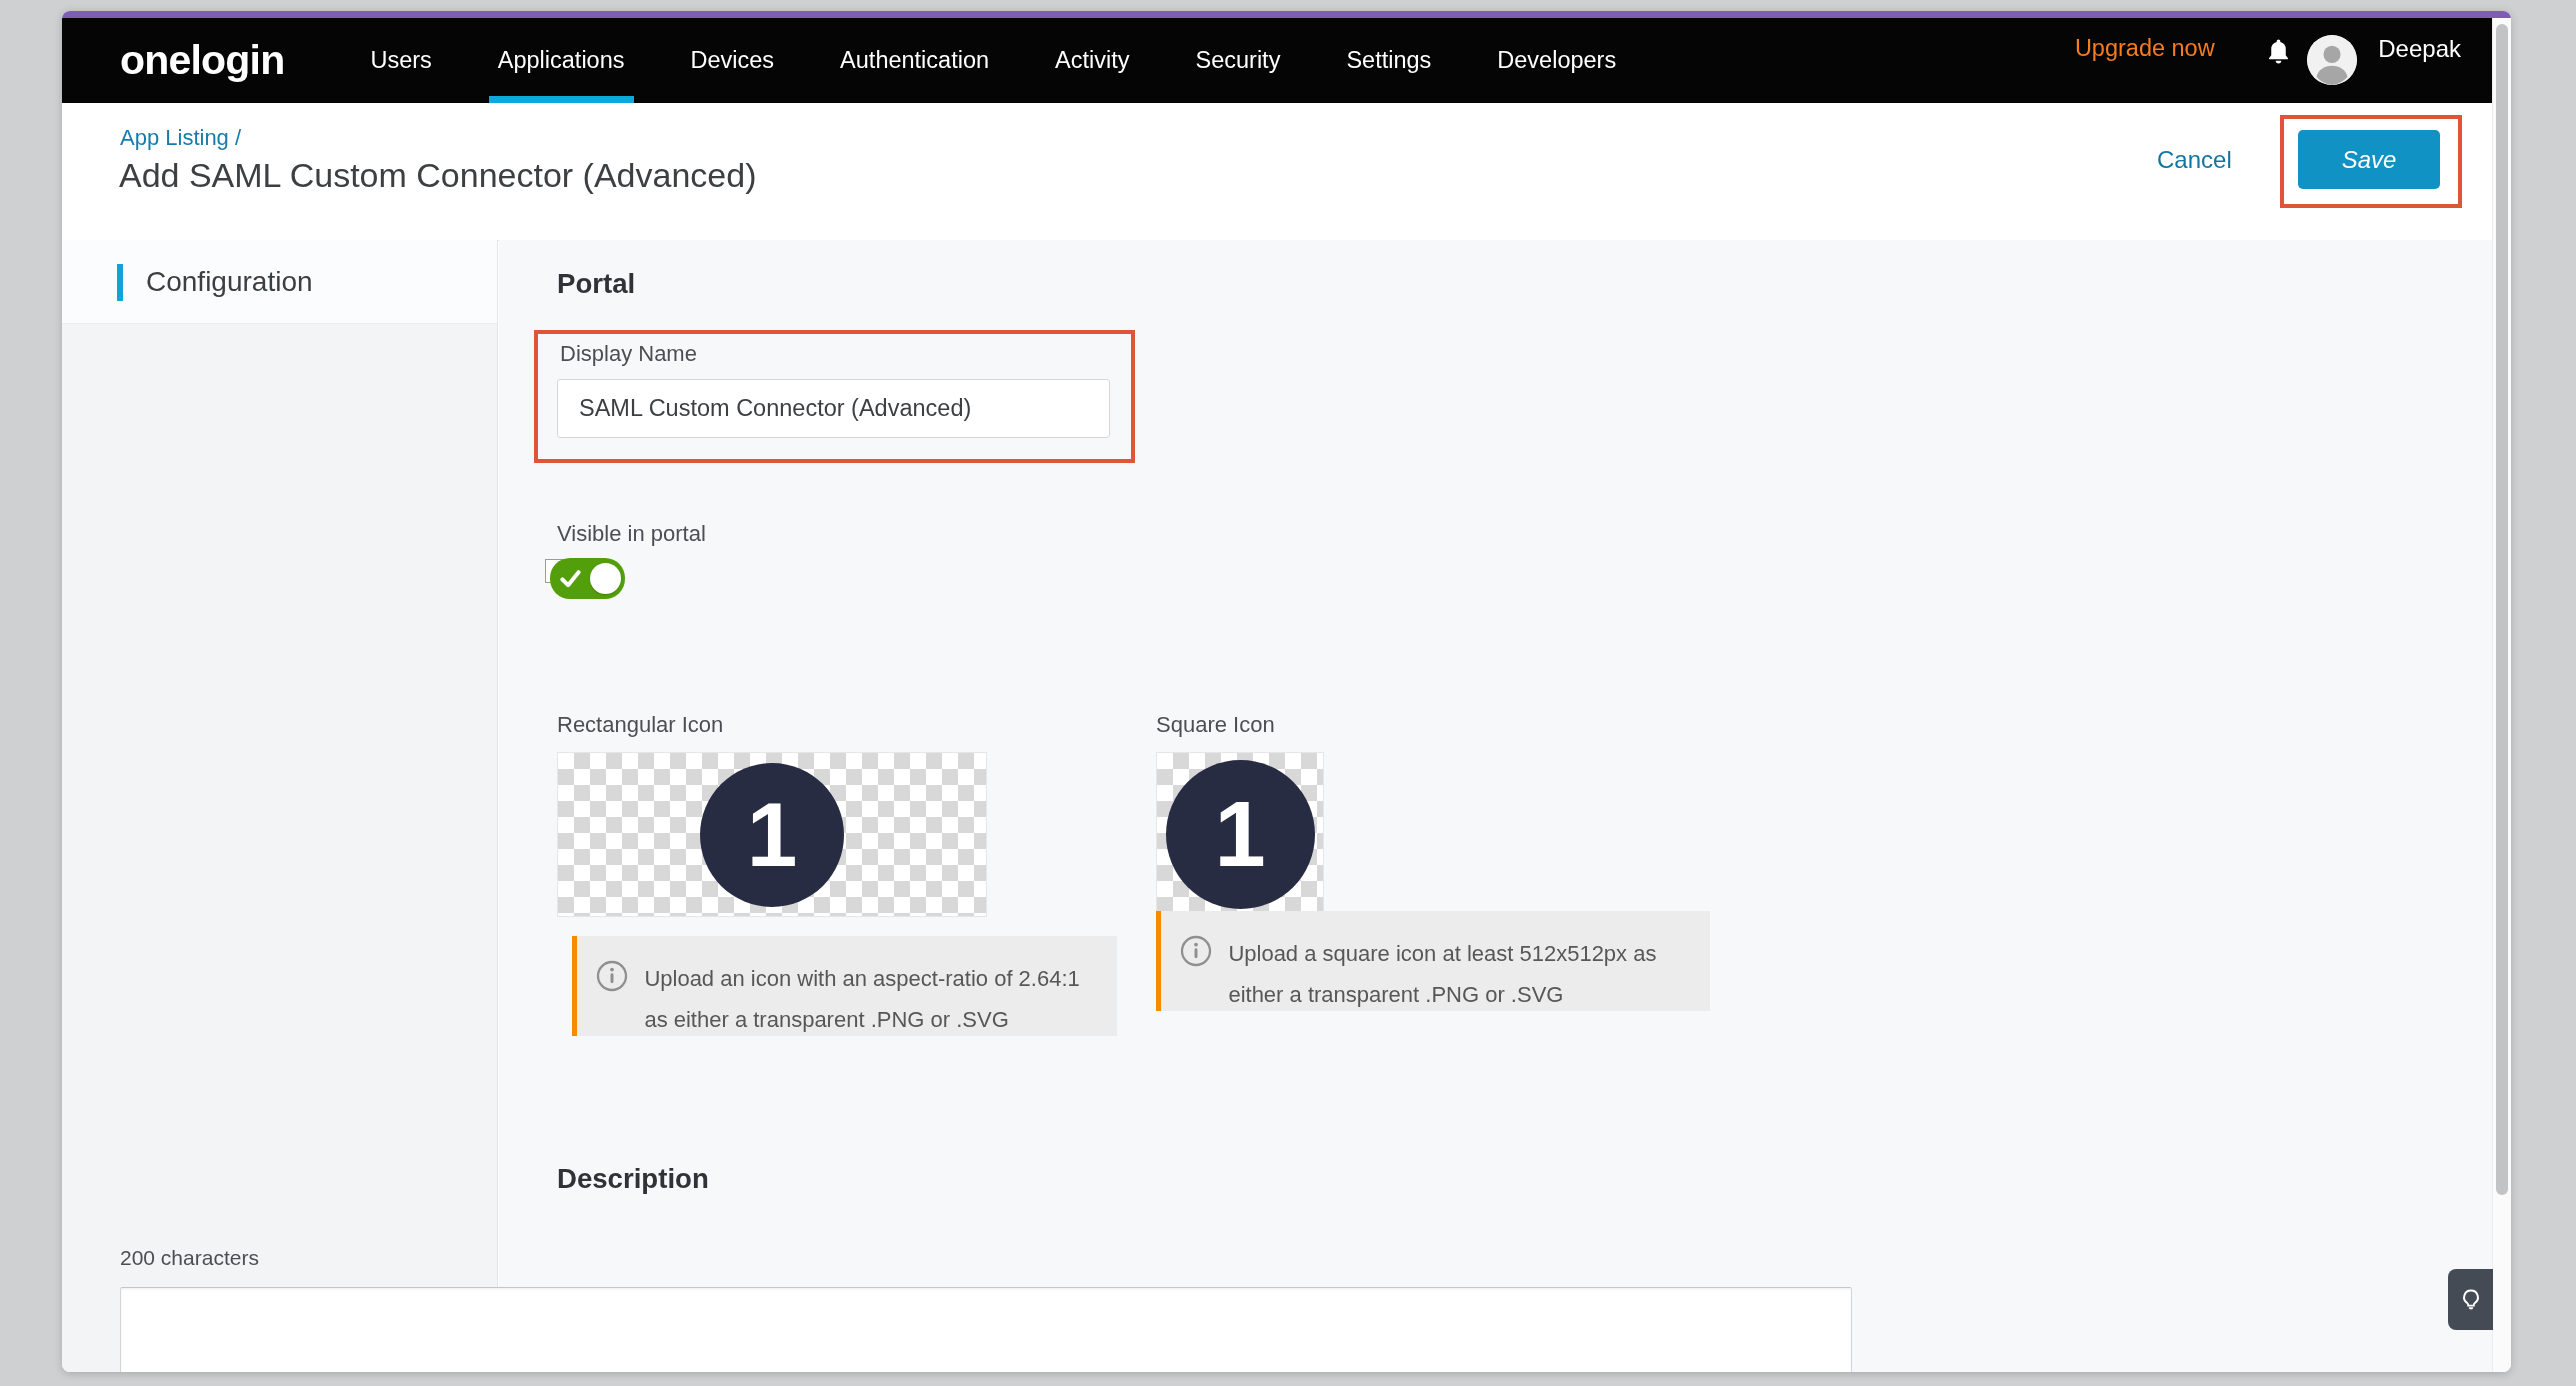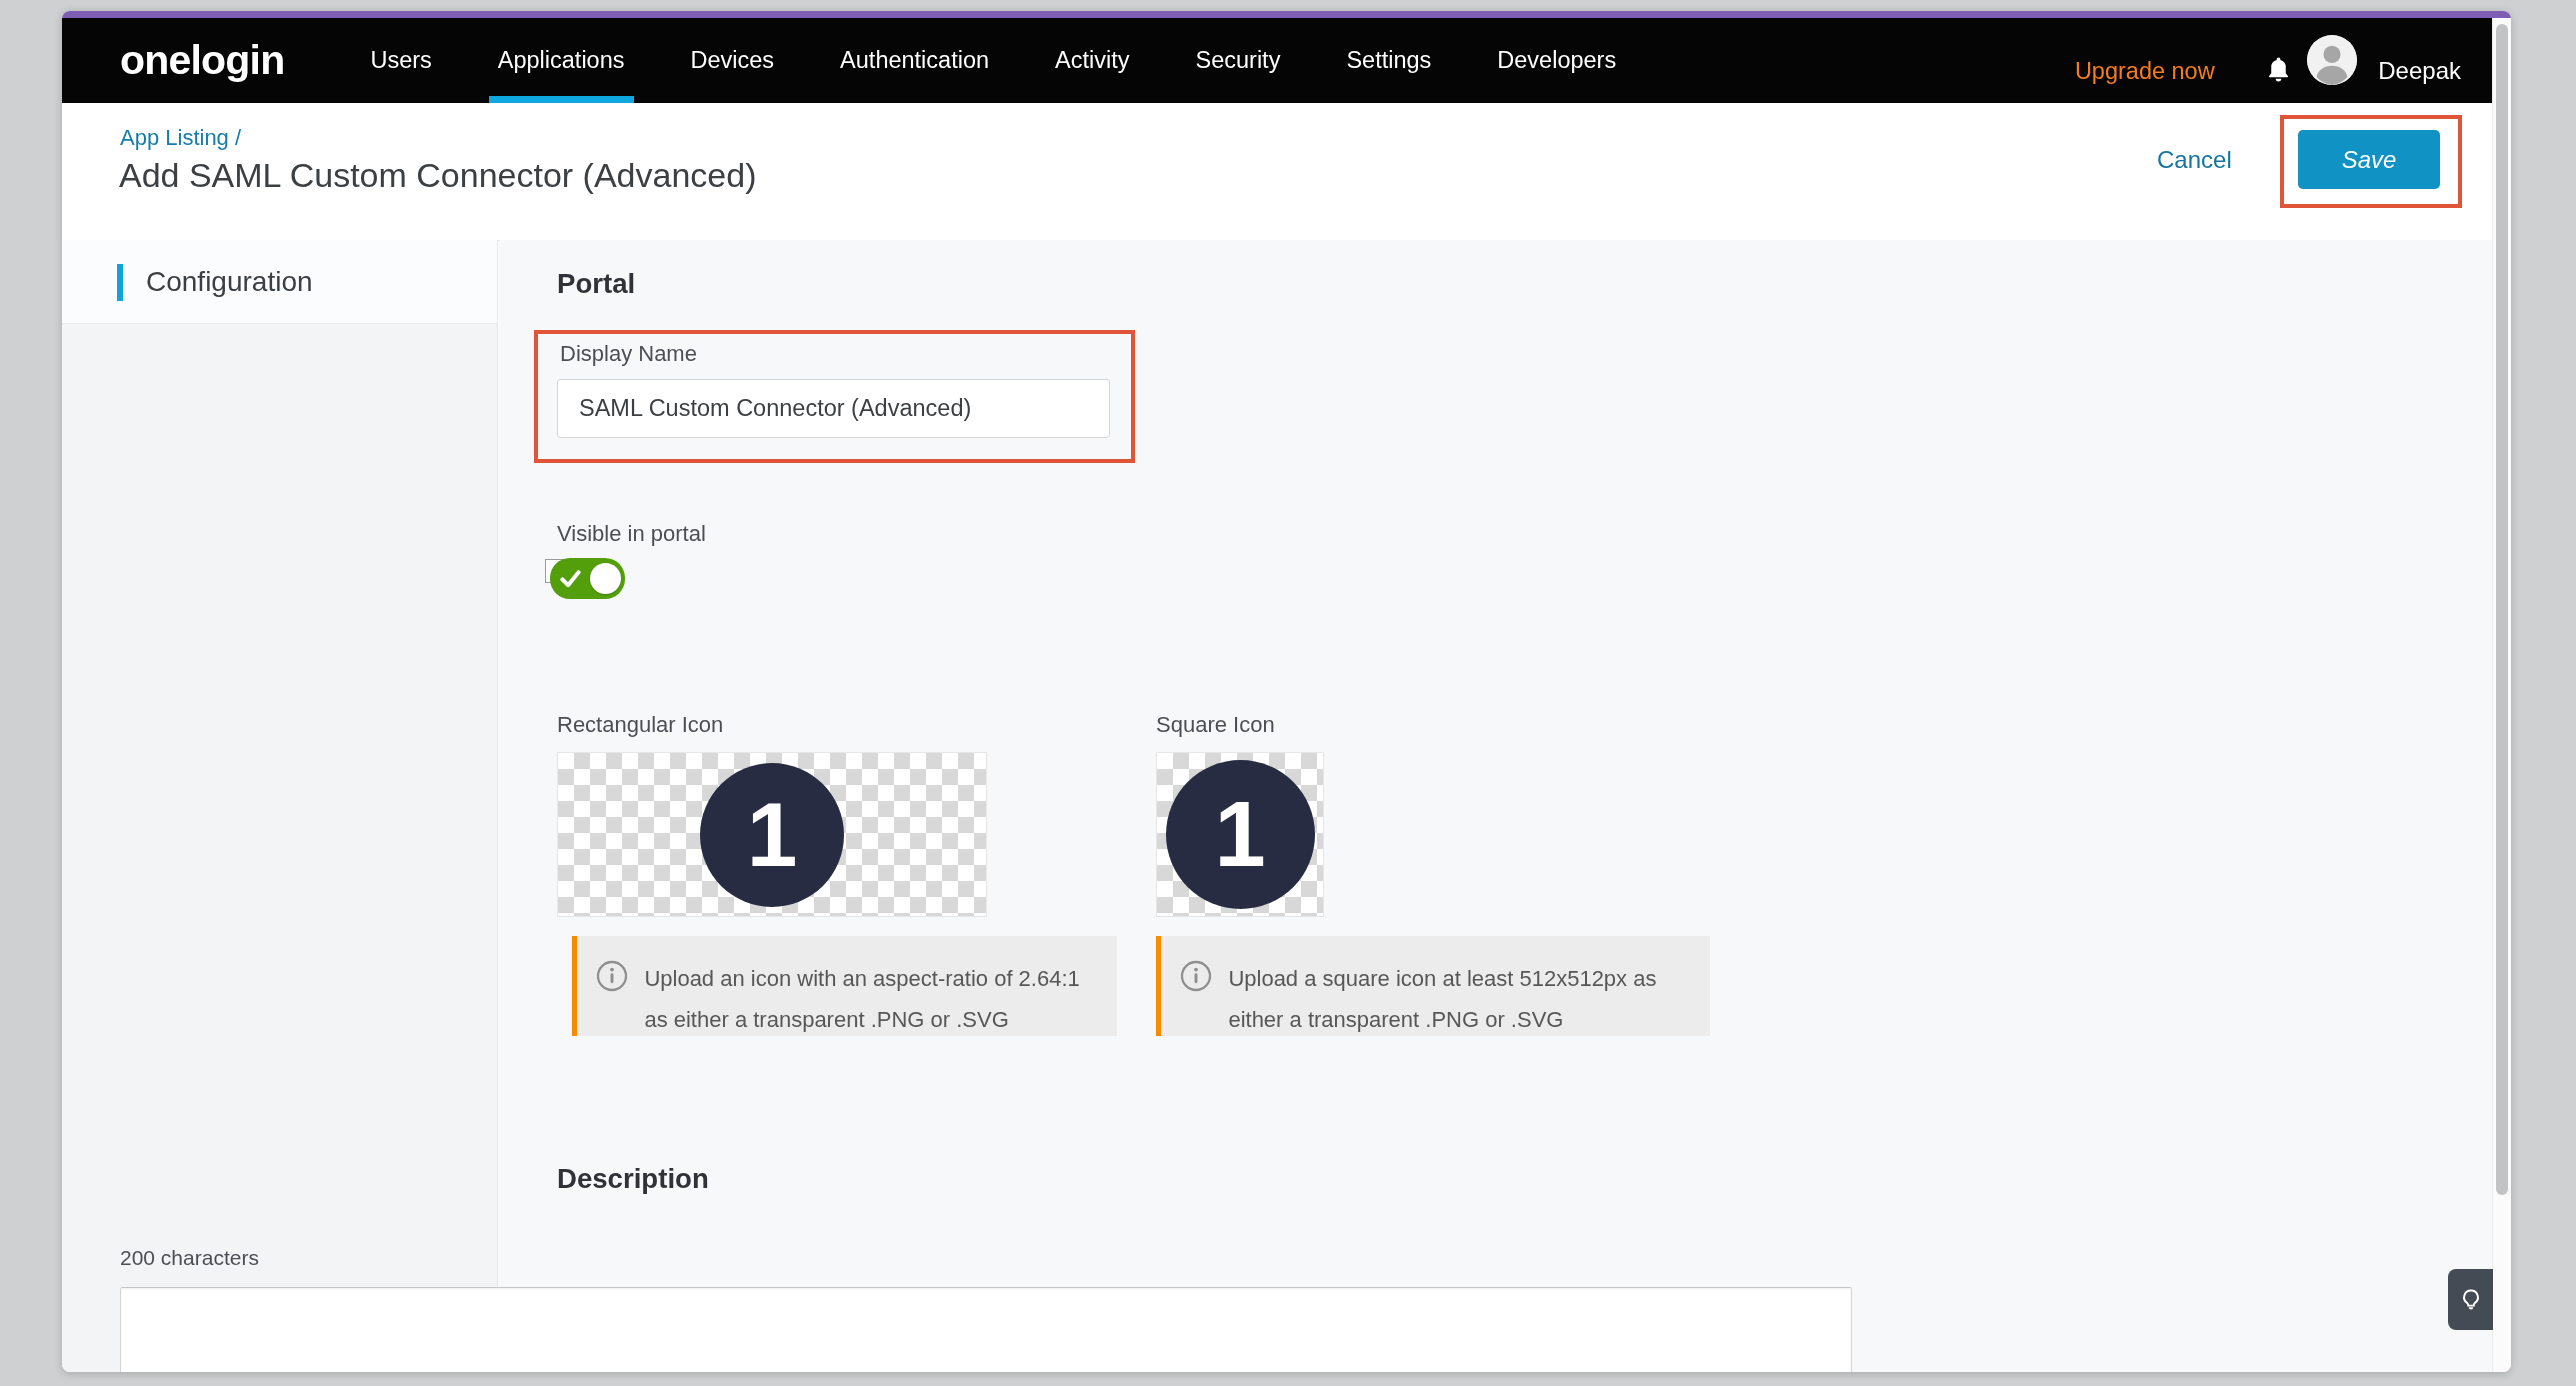--- a/index.html
+++ b/index.html
@@ -30,21 +30,21 @@
   }
   .nav-items { display:flex; list-style:none; height:85px; }
   .nav-item {
     position:relative; height:85px; display:flex; align-items:center;
     color:#ffffff; font-size:23.5px; font-weight:500; margin-right:66px; cursor:pointer;
     white-space:nowrap;
   }
   .nav-item.active::after {
     content:""; position:absolute; left:-9px; right:-9px; bottom:0; height:6.5px; background:#0fa7df;
   }
-  .nav-right { margin-left:auto; display:flex; align-items:flex-end; }
+  .nav-right { margin-left:auto; display:flex; align-items:flex-start; }
   .upgrade-link { color:#f57c1f; font-size:23.5px; font-weight:500; cursor:pointer; white-space:nowrap; }
   .bell { width:29px; height:32px; margin-left:49px; cursor:pointer; display:flex; align-items:center; }
   .avatar {
     width:50px; height:50px; border-radius:50%; overflow:hidden; background:#f1f1f1;
     margin-left:14.6px; flex:0 0 auto; cursor:pointer;
   }
   .user-name { color:#fff; font-size:24px; font-weight:500; margin-left:21px; cursor:pointer; }
 
   
   .page-header {
@@ -115,21 +115,21 @@
     font-weight:700; font-family:"Liberation Sans",sans-serif;
   }
   .brand-circle.rect { width:144px; height:144px; font-size:91px; }
   .brand-circle.square { width:149px; height:149px; font-size:92px; }
 
   .info-box {
     position:absolute; background:#ececec; border-left:5.7px solid #f68b00;
     display:flex; align-items:flex-start; padding:22px 24px 0 19.4px;
   }
   .info-box-1 { left:58px; top:696px; width:545px; height:100px; }
-  .info-box-2 { left:657px; top:696px; width:554px; height:100px; }
+  .info-box-2 { left:657px; top:671px; width:554px; height:100px; }
   .info-icon { flex:0 0 auto; width:32px; height:32px; margin-right:16px; margin-top:1.6px; }
   .info-text { font-size:22px; line-height:41px; color:#575757; }
   .info-box-1 .info-text { max-width:438px; }
   .info-box-2 .info-text { max-width:458px; }
 
   .desc-counter { position:absolute; left:58px; top:1006px; font-size:21px; color:#4b4f54; }
   .desc-textarea {
     position:absolute; left:58px; top:1047px; width:1732px; height:138px;
     background:#fff; border:0.8px solid #d4d4d4; border-top-color:#c6c6c6; border-radius:2.4px;
     box-shadow:inset 0 1.6px 1.6px rgba(0,0,0,.05); resize:none;

